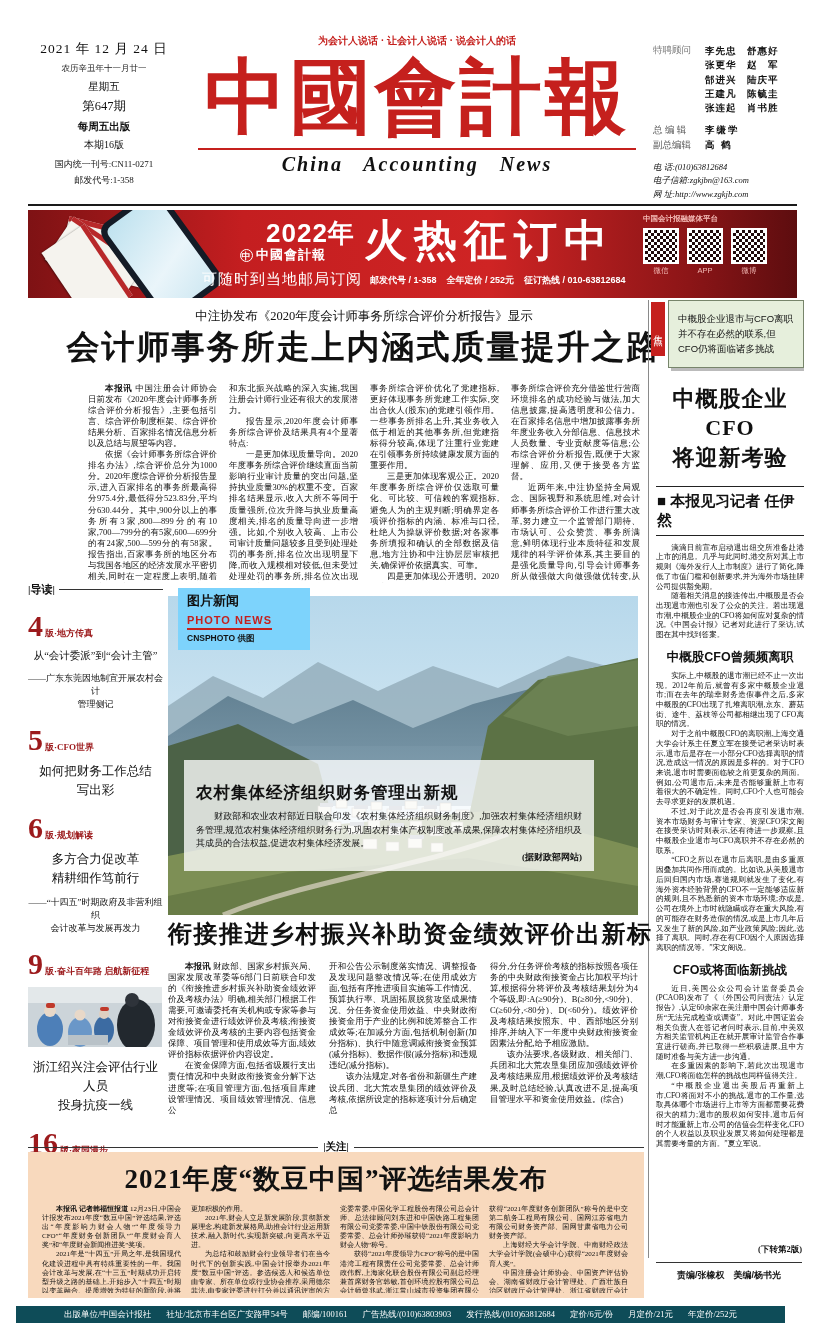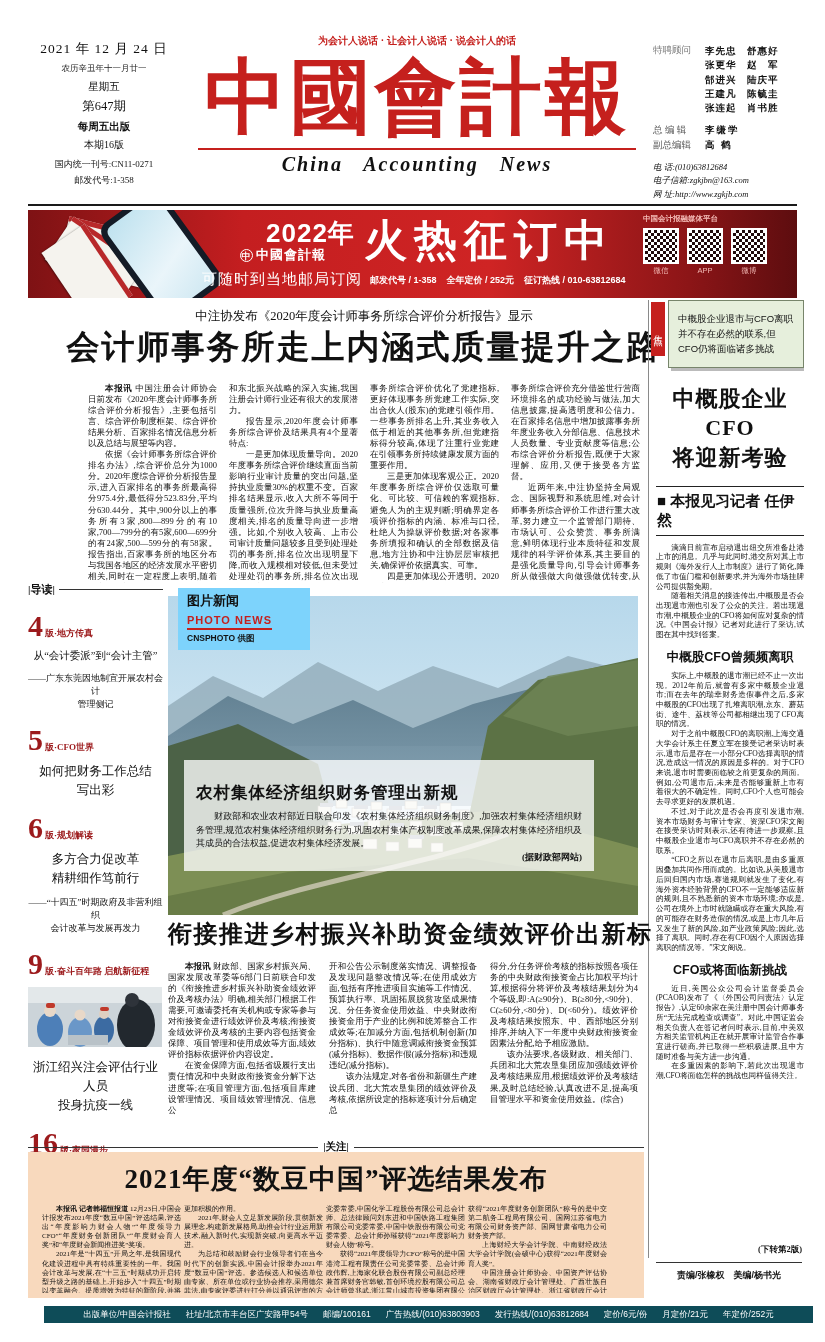--- a/index.html
+++ b/index.html
@@ -133,27 +133,27 @@
   .a2-hl { text-align:center; font-size:24px; font-weight:bold; letter-spacing:1.5px; white-space:nowrap; }
   .a2-cols { display:flex; gap:13px; margin-top:11px; }
   .a2-cols .col { width:148px; height:174px; overflow:hidden; font-size:8.5px; line-height:1.3; text-align:justify; }
 
   
   #focus-row { position:absolute; left:28px; top:1140px; width:616px; display:flex; align-items:center;
                gap:5px; font-size:10.5px; font-weight:bold; }
   #focus-row .line { flex:1; border-top:1px solid #333; }
   #peach { position:absolute; left:28px; top:1152px; width:616px; height:146px; background:#f8d9bd; }
   .p-hl { text-align:center; font-size:27px; font-weight:bold; letter-spacing:1px; margin-top:9px; }
-  .p-cols { display:flex; gap:3px; margin:8px 14px 8px; }
+  .p-cols { display:flex; gap:10px; margin:8px 14px 8px; }
   .p-cols .col { width:139px; height:88px; overflow:hidden; font-size:7px; line-height:1.3; text-align:justify; }
 
   
-  #footer { position:absolute; left:44px; top:1306px; width:769px; height:17px; background:#0e4c58;
+  #footer { position:absolute; left:16px; top:1306px; width:769px; height:17px; background:#0e4c58;
             color:#fff; font-size:8.5px; display:flex; justify-content:center; align-items:center; gap:15px;
-            font-family:Liberation Sans, sans-serif; white-space:nowrap; }
+            font-family:Liberation Serif, serif; white-space:nowrap; }
 </style>
 </head>
 <body>
 
 <div id="page">
 
   <div id="hdr-left">
     <div class="d1">2021 年 12 月 24 日</div>
     <div class="d2">农历辛丑年十一月廿一</div>
     <div class="d3">星期五</div>
@@ -266,20 +266,21 @@
       <p>滴滴日前宣布启动退出纽交所准备赴港上市的消息。几乎与此同时,港交所对其上市规则《海外发行人上市制度》进行了简化,降低了市值门槛和创新要求,并为海外市场挂牌公司提供豁免期。</p>
       <p>随着相关消息的接连传出,中概股是否会出现退市潮也引发了公众的关注。若出现退市潮,中概股企业的CFO将如何应对复杂的情况,《中国会计报》记者对此进行了采访,试图在其中找到答案。</p>
       <div class="r-sub">中概股CFO曾频频离职</div>
       <p>实际上,中概股的退市潮已经不止一次出现。2012年前后,就曾有多家中概股企业退市;而在去年的瑞幸财务造假事件之后,多家中概股的CFO出现了扎堆离职潮,京东、蘑菇街、途牛、荔枝等公司都相继出现了CFO离职的情况。</p>
       <p>对于之前中概股CFO的离职潮,上海交通大学会计系主任夏立军在接受记者采访时表示,退市后是存在一小部分CFO选择离职的情况,造成这一情况的原因是多样的。对于CFO来说,退市时需要面临较之前更复杂的局面。例如,公司退市后,未来是否能够重新上市有着很大的不确定性。同时,CFO个人也可能会去寻求更好的发展机遇。</p>
       <p>不过,对于此次是否会再度引发退市潮,资本市场财务与审计专家、资深CFO宋文阁在接受采访时则表示,还有待进一步观察,且中概股企业退市与CFO离职并不存在必然的联系。</p>
       <p>“CFO之所以在退市后离职,是由多重原因叠加共同作用而成的。比如说,从美股退市后回归国内市场,赛道规则就发生了变化,有海外资本经验背景的CFO不一定能够适应新的规则,且不熟悉新的资本市场环境;亦或是,公司在境外上市时就隐瞒或存在重大风险,有的可能存在财务造假的情况,或是上市几年后又发生了新的风险,如产业政策风险;因此,选择了离职。同时,存在有CFO因个人原因选择离职的情况等。”宋文阁说。</p>
       <div class="r-sub">CFO或将面临新挑战</div>
       <p>近日,美国公众公司会计监督委员会(PCAOB)发布了《〈外国公司问责法〉认定报告》,认定60余家在美注册中国会计师事务所“无法完成检查或调查”。对此,中国证监会相关负责人在答记者问时表示,目前,中美双方相关监管机构正在就开展审计监管合作事宜进行磋商,并已取得一些积极进展,且中方随时准备与美方进一步沟通。</p>
       <p>在多重因素的影响下,若此次出现退市潮,CFO将面临怎样的挑战也同样值得关注。</p>
+      <p>“中概股企业退出美股后再重新上市,CFO将面对不小的挑战,退市的工作量,选取具体哪个市场进行上市等方面都需要花费很大的精力;退市的股权如何安排,退市后何时才能重新上市,公司的估值会怎样变化,CFO的个人权益以及职业发展又将如何处理都是其需要考量的方面。”夏立军说。</p>
     </div>
   </div>
   <div id="jump">(下转第2版)</div>
   <div id="credits">责编/张橡权　美编/杨书光</div>
 
   <div id="sidebar">
     <div class="sb-head">
       <span>|导读|</span>
       <span class="line"></span>
     </div>

